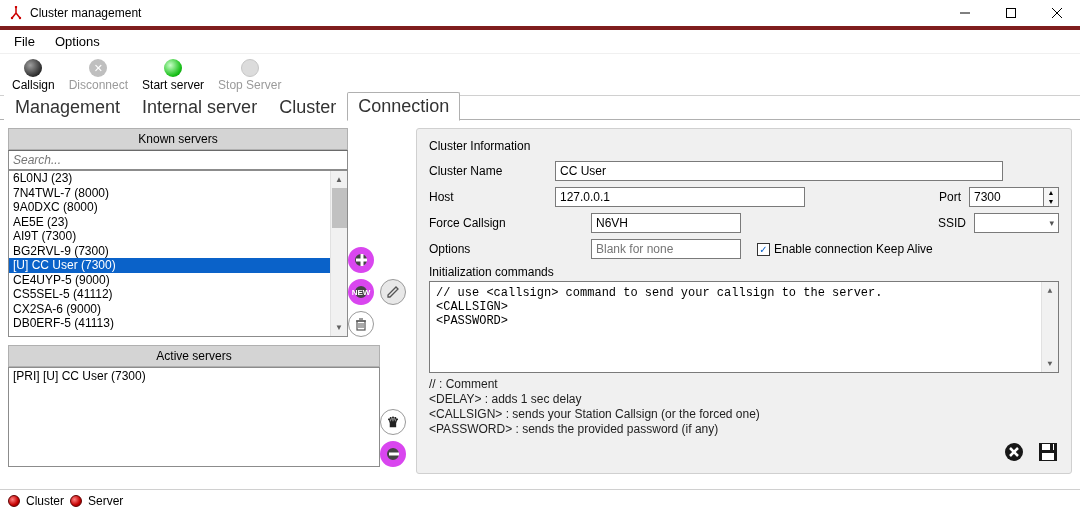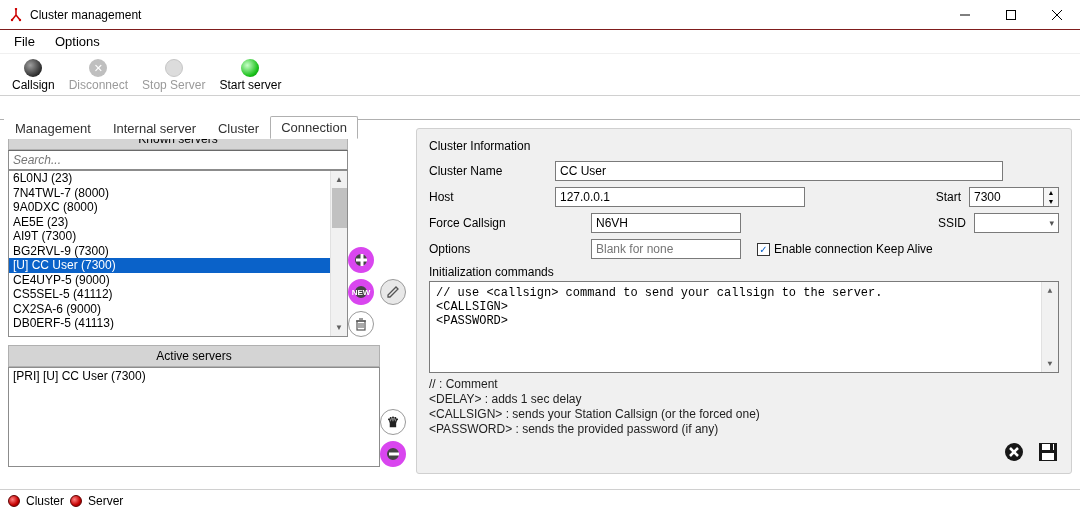--- a/index.html
+++ b/index.html
@@ -10,21 +10,21 @@
     background: #fff;
     color: #000;
     width: 1080px; height: 511px;
     overflow: hidden;
   }
   
   .titlebar {
     height: 30px;
     display: flex; align-items: center;
     padding: 0 0 0 8px;
-    border-bottom: 1px solid #7f1d1d;
+    border-bottom: 4px solid #7f1d1d;
   }
   .titlebar .app-icon { width:16px; height:16px; margin-right:6px; display:flex; align-items:center; justify-content:center; }
   .titlebar .title { font-size: 12px; }
   .titlebar .spacer { flex: 1; }
   .winbtn {
     width: 46px; height: 30px;
     display: flex; align-items: center; justify-content: center;
     font-family: "Segoe UI Symbol", sans-serif;
     font-size: 10px;
   }
@@ -55,25 +55,25 @@
   .toolbtn .ticon { width: 18px; height: 18px; border-radius: 50%; display:flex; align-items:center; justify-content:center; }
   
   .tabstrip {
     height: 24px;
     display: flex; align-items: flex-end;
     padding: 0 4px;
     background: #fff;
   }
   .tab {
     padding: 3px 10px;
-    font-size: 13px;
+    font-size: 18px;
     border: 1px solid transparent;
     border-bottom: none;
     position: relative;
-    top: 19px;
+    top: 1px;
     background: #fff;
     color:#333;
   }
   .tab.active {
     border: 1px solid #b0b0b0;
     border-bottom: 1px solid #fff;
     border-radius: 2px 2px 0 0;
     background: #fff;
     z-index: 2;
   }
@@ -239,27 +239,27 @@
 
 <div class="toolbar">
   <div class="toolbtn">
     <span class="ticon" style="background:radial-gradient(circle at 35% 35%,#9e9e9e,#2b2b2b 70%)"></span>
     <span>Callsign</span>
   </div>
   <div class="toolbtn disabled">
     <span class="ticon" style="background:#bfbfbf;color:#fff;font-size:11px;">✕</span>
     <span>Disconnect</span>
   </div>
+  <div class="toolbtn">
+    <span class="ticon" style="background:radial-gradient(circle at 35% 35%,#c8ffc8,#18c018 65%,#0a7a0a)"></span>
+    <span>Start server</span>
+  </div>
   <div class="toolbtn disabled">
     <span class="ticon" style="background:#dcdcdc;border:1px solid #c6c6c6"></span>
     <span>Stop Server</span>
-  </div>
-  <div class="toolbtn">
-    <span class="ticon" style="background:radial-gradient(circle at 35% 35%,#c8ffc8,#18c018 65%,#0a7a0a)"></span>
-    <span>Start server</span>
   </div>
 </div>
 
 <div class="tabstrip">
   <div class="tab">Management</div>
   <div class="tab">Internal server</div>
   <div class="tab">Cluster</div>
   <div class="tab active">Connection</div>
 </div>
 <div class="tabline"></div>
@@ -348,21 +348,21 @@
 
     <div class="form-row">
       <div class="form-label">Cluster Name</div>
       <input type="text" class="fld wide" value="CC User" style="">
     </div>
 
     <div class="form-row">
       <div class="form-label">Host</div>
       <input type="text" class="fld mid" value="127.0.0.1" style="">
       <div class="portgrp">
-        <span>Start</span>
+        <span>Port</span>
         <div class="spinner">
           <input type="text" value="7300" style="">
           <div class="spinbtns">
               <div>▲</div>
               <div>▼</div>
             </div>
         </div>
       </div>
     </div>
 

